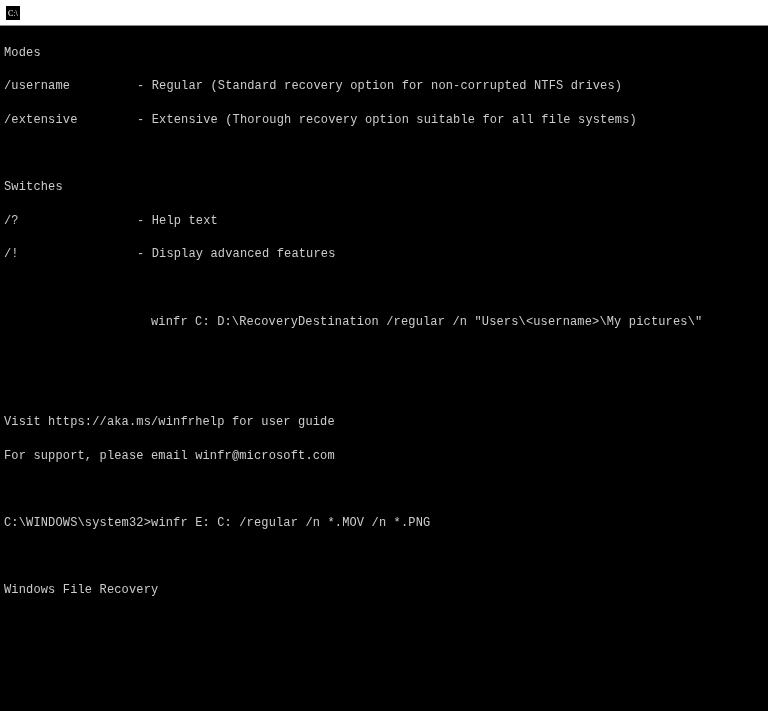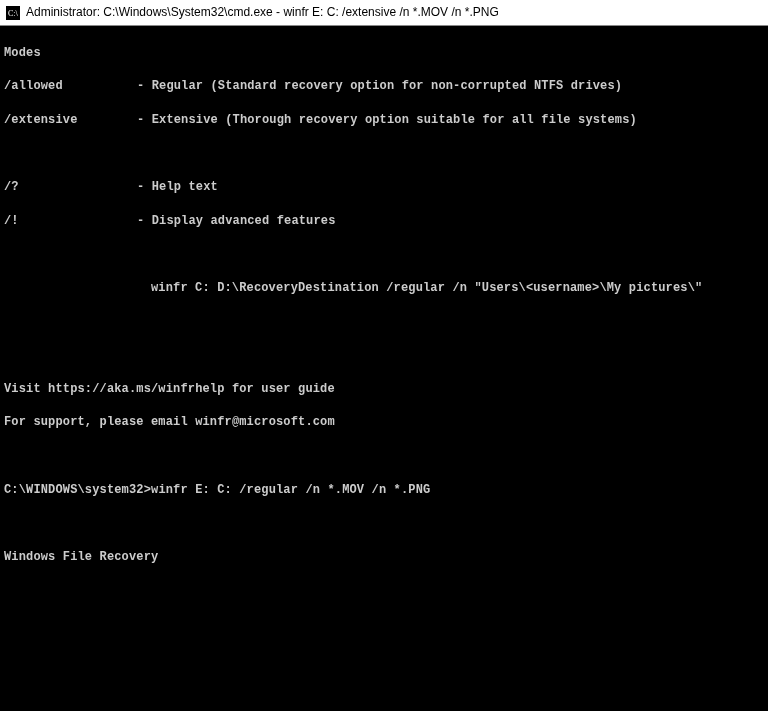--- a/index.html
+++ b/index.html
@@ -31,41 +31,41 @@
       margin-right: 6px;
       font-size: 10px;
       line-height: 1;
     }
     .terminal {
       padding: 2px 4px;
       white-space: pre;
       font-family: Consolas, 'Courier New', monospace;
       letter-spacing: 0.15px;
     }
-    .line { display: block; min-height: 14px; font-weight: bold; }
+    .line { display: block; min-height: 14px; }
     .col2 { display: inline-block; }
   </style>
 </head>
 <body>
 
 <div class="titlebar">
   <span class="ticon">
     <svg width="14" height="14">
       <rect x="0" y="0" width="14" height="14" fill="#000"></rect>
       <text x="2" y="10" fill="#fff" font-size="8" font-family="Consolas">C:\</text>
     </svg>
   </span>
-  <span>Administrator: C:\Windows\System32\cmd.exe - winfr  E: C: /extensive /n  *.MOV /n *.PNG</span>
 </div>
 
 <div class="terminal">
 <span class="line">Modes</span>
-<span class="line"><span class="col2" style="width:133px">/allowed</span><span>- </span><span>Regular (Standard recovery option for non-corrupted NTFS drives)</span></span>
+<span class="line"><span class="col2" style="width:133px">/username</span><span>- </span><span>Regular (Standard recovery option for non-corrupted NTFS drives)</span></span>
 <span class="line"><span class="col2" style="width:133px">/extensive</span><span>- </span><span>Extensive (Thorough recovery option suitable for all file systems)</span></span>
 <span class="line"> </span>
+<span class="line">Switches</span>
 <span class="line"><span class="col2" style="width:133px">/?</span><span>- </span><span>Help text</span></span>
 <span class="line"><span class="col2" style="width:133px">/!</span><span>- </span><span>Display advanced features</span></span>
 <span class="line"> </span>
 <span class="line"><span class="col2" style="width:147px"> </span><span>winfr C: D:\RecoveryDestination /regular /n "Users\&lt;username&gt;\My pictures\"</span></span>
 <span class="line"> </span>
 <span class="line"> </span>
 <span class="line">Visit https://aka.ms/winfrhelp for user guide</span>
 <span class="line">For support, please email winfr@microsoft.com</span>
 <span class="line"> </span>
 <span class="line"><span>C:\WINDOWS\system32&gt;</span><span>winfr E: C: /regular /n *.MOV /n *.PNG</span></span>

